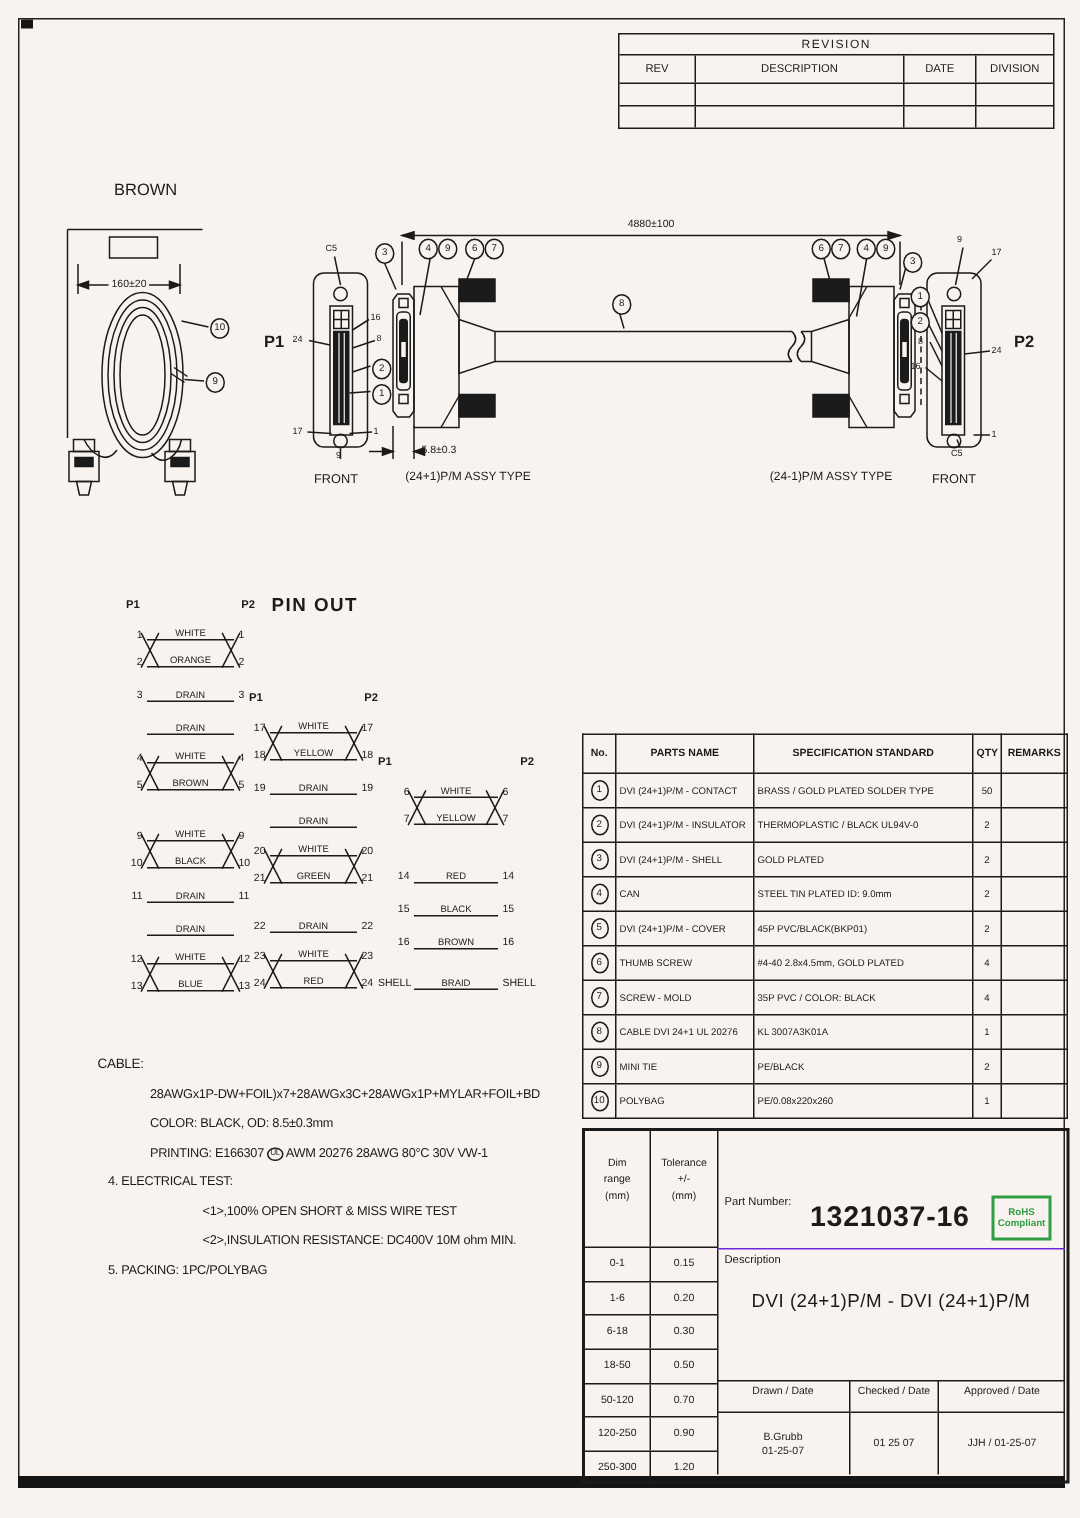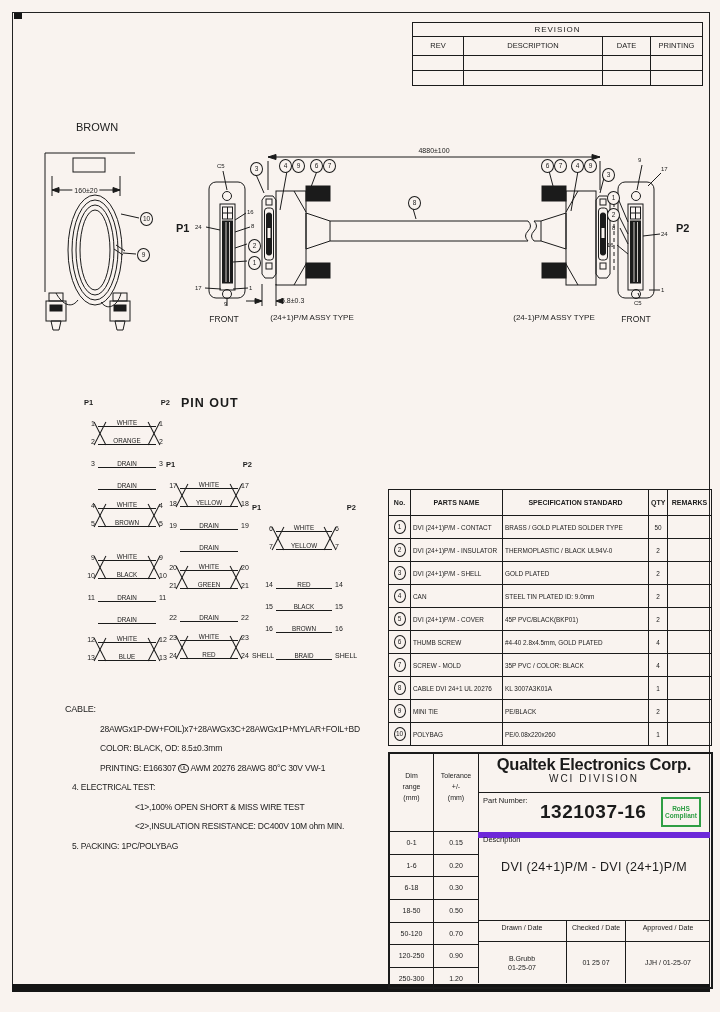--- a/index.html
+++ b/index.html
@@ -65,21 +65,21 @@
   .tol-h{display:flex;height:77px;border-bottom:1px solid #1b1b1b}
   .tol-hc{width:43px;border-right:1px solid #1b1b1b;font-size:7px;text-align:center;padding-top:16px;line-height:11px}
   .tol-hc:last-child{border-right:none;width:44px}
   .tol-row{display:flex;height:21.7px;border-bottom:1px solid #1b1b1b}
   .tol-row:last-child{border-bottom:none}
   .tol-c1{width:43px;border-right:1px solid #1b1b1b;font-size:7px;text-align:center;line-height:21px}
   .tol-c2{width:44px;font-size:7px;text-align:center;line-height:21px}
   #company{position:absolute;left:88px;top:0;width:232px;height:38px;border-bottom:1px solid #1b1b1b;text-align:center}
   .compname{font-size:17px;font-weight:bold;letter-spacing:-0.3px;margin-top:1px;transform:scaleX(0.97)}
   .compdiv{font-size:10px;letter-spacing:2px;margin-top:-2px}
-  #pnrow{position:absolute;left:88px;top:38px;width:232px;height:40px;border-bottom:6px solid #6d28d9}
+  #pnrow{position:absolute;left:88px;top:38px;width:232px;height:40px;border-bottom:1px solid #6d28d9}
   .pnlabel{position:absolute;left:5px;top:4px;font-size:7.5px}
   .pnvalue{position:absolute;left:62px;top:9px;font-size:19px;font-weight:bold;letter-spacing:0.5px}
   .badge{position:absolute;right:9px;top:5px;width:36px;height:26px;border:2px solid #2f9e44;color:#2f9e44;
          font-size:6.5px;font-weight:bold;text-align:center;display:flex;flex-direction:column;justify-content:center;line-height:7.5px}
   #desc{position:absolute;left:88px;top:78px;width:232px;height:88px;border-bottom:1px solid #1b1b1b}
   .desclabel{position:absolute;left:5px;top:3px;font-size:7.5px}
   .descvalue{position:absolute;left:0;top:28px;width:100%;text-align:center;font-size:12.5px;letter-spacing:0.3px}
   #sigs{position:absolute;left:88px;top:166px;width:232px;height:63px;display:flex}
   .sig-col{border-right:1px solid #1b1b1b;display:flex;flex-direction:column}
   .sig-col:last-child{border-right:none}
@@ -237,21 +237,21 @@
     </g>
   </g>
 </svg>
 
 <div class="abs rev" style="left:412px;top:22px;width:289px">
   <div class="rev-title">REVISION</div>
   <div class="rev-head">
     <div class="rc rc1">REV</div>
     <div class="rc rc2">DESCRIPTION</div>
     <div class="rc rc3">DATE</div>
-    <div class="rc rc4">PRINTING</div>
+    <div class="rc rc4">DIVISION</div>
   </div>
   <div class="rev-row">
     <div class="rc rc1"></div>
       <div class="rc rc2"></div>
       <div class="rc rc3"></div>
       <div class="rc rc4"></div>
   </div>
   <div class="rev-row">
     <div class="rc rc1"></div>
       <div class="rc rc2"></div>
@@ -652,24 +652,20 @@
         <div class="tol-row">
           <div class="tol-c1">120-250</div>
           <div class="tol-c2">0.90</div>
         </div>
         <div class="tol-row">
           <div class="tol-c1">250-300</div>
           <div class="tol-c2">1.20</div>
         </div>
       </div>
   </div>
-  <div id="company">
-    <div class="compname">Qualtek Electronics Corp.</div>
-    <div class="compdiv">WCI  DIVISION</div>
-  </div>
   <div id="pnrow">
     <span class="pnlabel">Part Number:</span>
     <span class="pnvalue">1321037-16</span>
     <span class="badge">
       <span>RoHS</span>
       <span>Compliant</span>
     </span>
   </div>
   <div id="desc">
     <span class="desclabel">Description</span>

